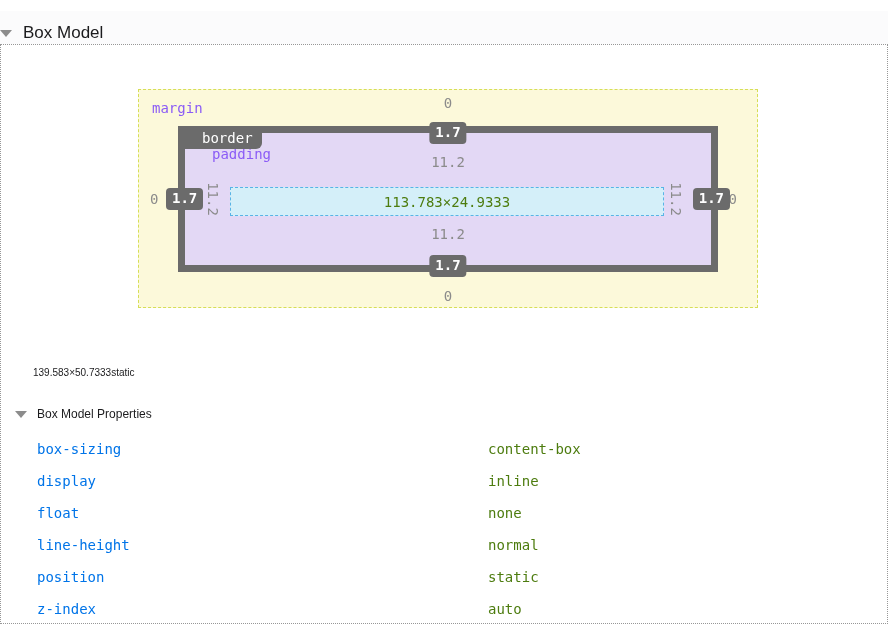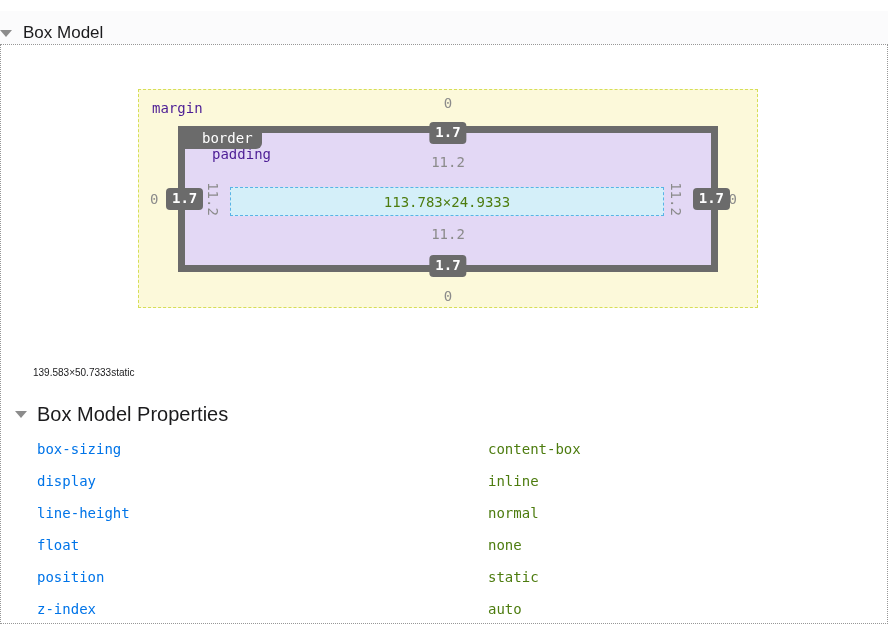--- a/index.html
+++ b/index.html
@@ -24,21 +24,21 @@
     position:absolute; left:0; top:44px; width:888px; height:580px;
     border:1px dotted #979797; background:#fff;
   }
 
   
   .bm-margin {
     position:absolute; left:137px; top:44px; width:620px; height:219px;
     background:#fcf9da; border:1px dashed #d6de57;
     font-size:14px;
   }
-  .bm-region-label { position:absolute; color:#4c1d95; }
+  .bm-region-label { position:absolute; color:#8b5cf6; }
   .bm-border-box {
     position:absolute; left:39px; top:36px; width:540px; height:146px;
     border:7px solid #6b6b6b; background:#e3d8f5;
   }
   .bm-border-tag {
     position:absolute; left:39px; top:39px; z-index:3;
     background:#6b6b6b; color:#fff; padding:1px 9px 3px 24px;
     border-radius:0 0 6px 0;
   }
   .bm-content {
@@ -65,21 +65,21 @@
     display:flex; align-items:center; justify-content:flex-start;
     padding:0 31px 0 32px; font-size:10px; color:#1b1b1d;
   }
 
   
   .props-header {
     position:absolute; left:0; top:356px; width:886px; height:26px;
     display:flex; align-items:center; gap:10px; padding-left:14px;
     cursor:default;
   }
-  .props-title { font-size:20px; color:#1b1b1d; }
+  .props-title { font-size:12px; color:#1b1b1d; }
   .props-list { position:absolute; left:0; top:388px; width:700px; }
   .prop-row {
     position:relative; height:32px; display:flex; align-items:center;
     font-size:14px;
   }
   .prop-name { position:absolute; left:36px; color:#0074e8; }
   .prop-value { position:absolute; left:487px; color:#4d7c0f; }
 </style>
 </head>
 <body>
@@ -131,26 +131,26 @@
   <div class="props-list mono">
     <div class="prop-row">
       <span class="prop-name">box-sizing</span>
       <span class="prop-value">content-box</span>
     </div>
     <div class="prop-row">
       <span class="prop-name">display</span>
       <span class="prop-value">inline</span>
     </div>
     <div class="prop-row">
+      <span class="prop-name">float</span>
+      <span class="prop-value">none</span>
+    </div>
+    <div class="prop-row">
       <span class="prop-name">line-height</span>
       <span class="prop-value">normal</span>
-    </div>
-    <div class="prop-row">
-      <span class="prop-name">float</span>
-      <span class="prop-value">none</span>
     </div>
     <div class="prop-row">
       <span class="prop-name">position</span>
       <span class="prop-value">static</span>
     </div>
     <div class="prop-row">
       <span class="prop-name">z-index</span>
       <span class="prop-value">auto</span>
     </div>
   </div>

